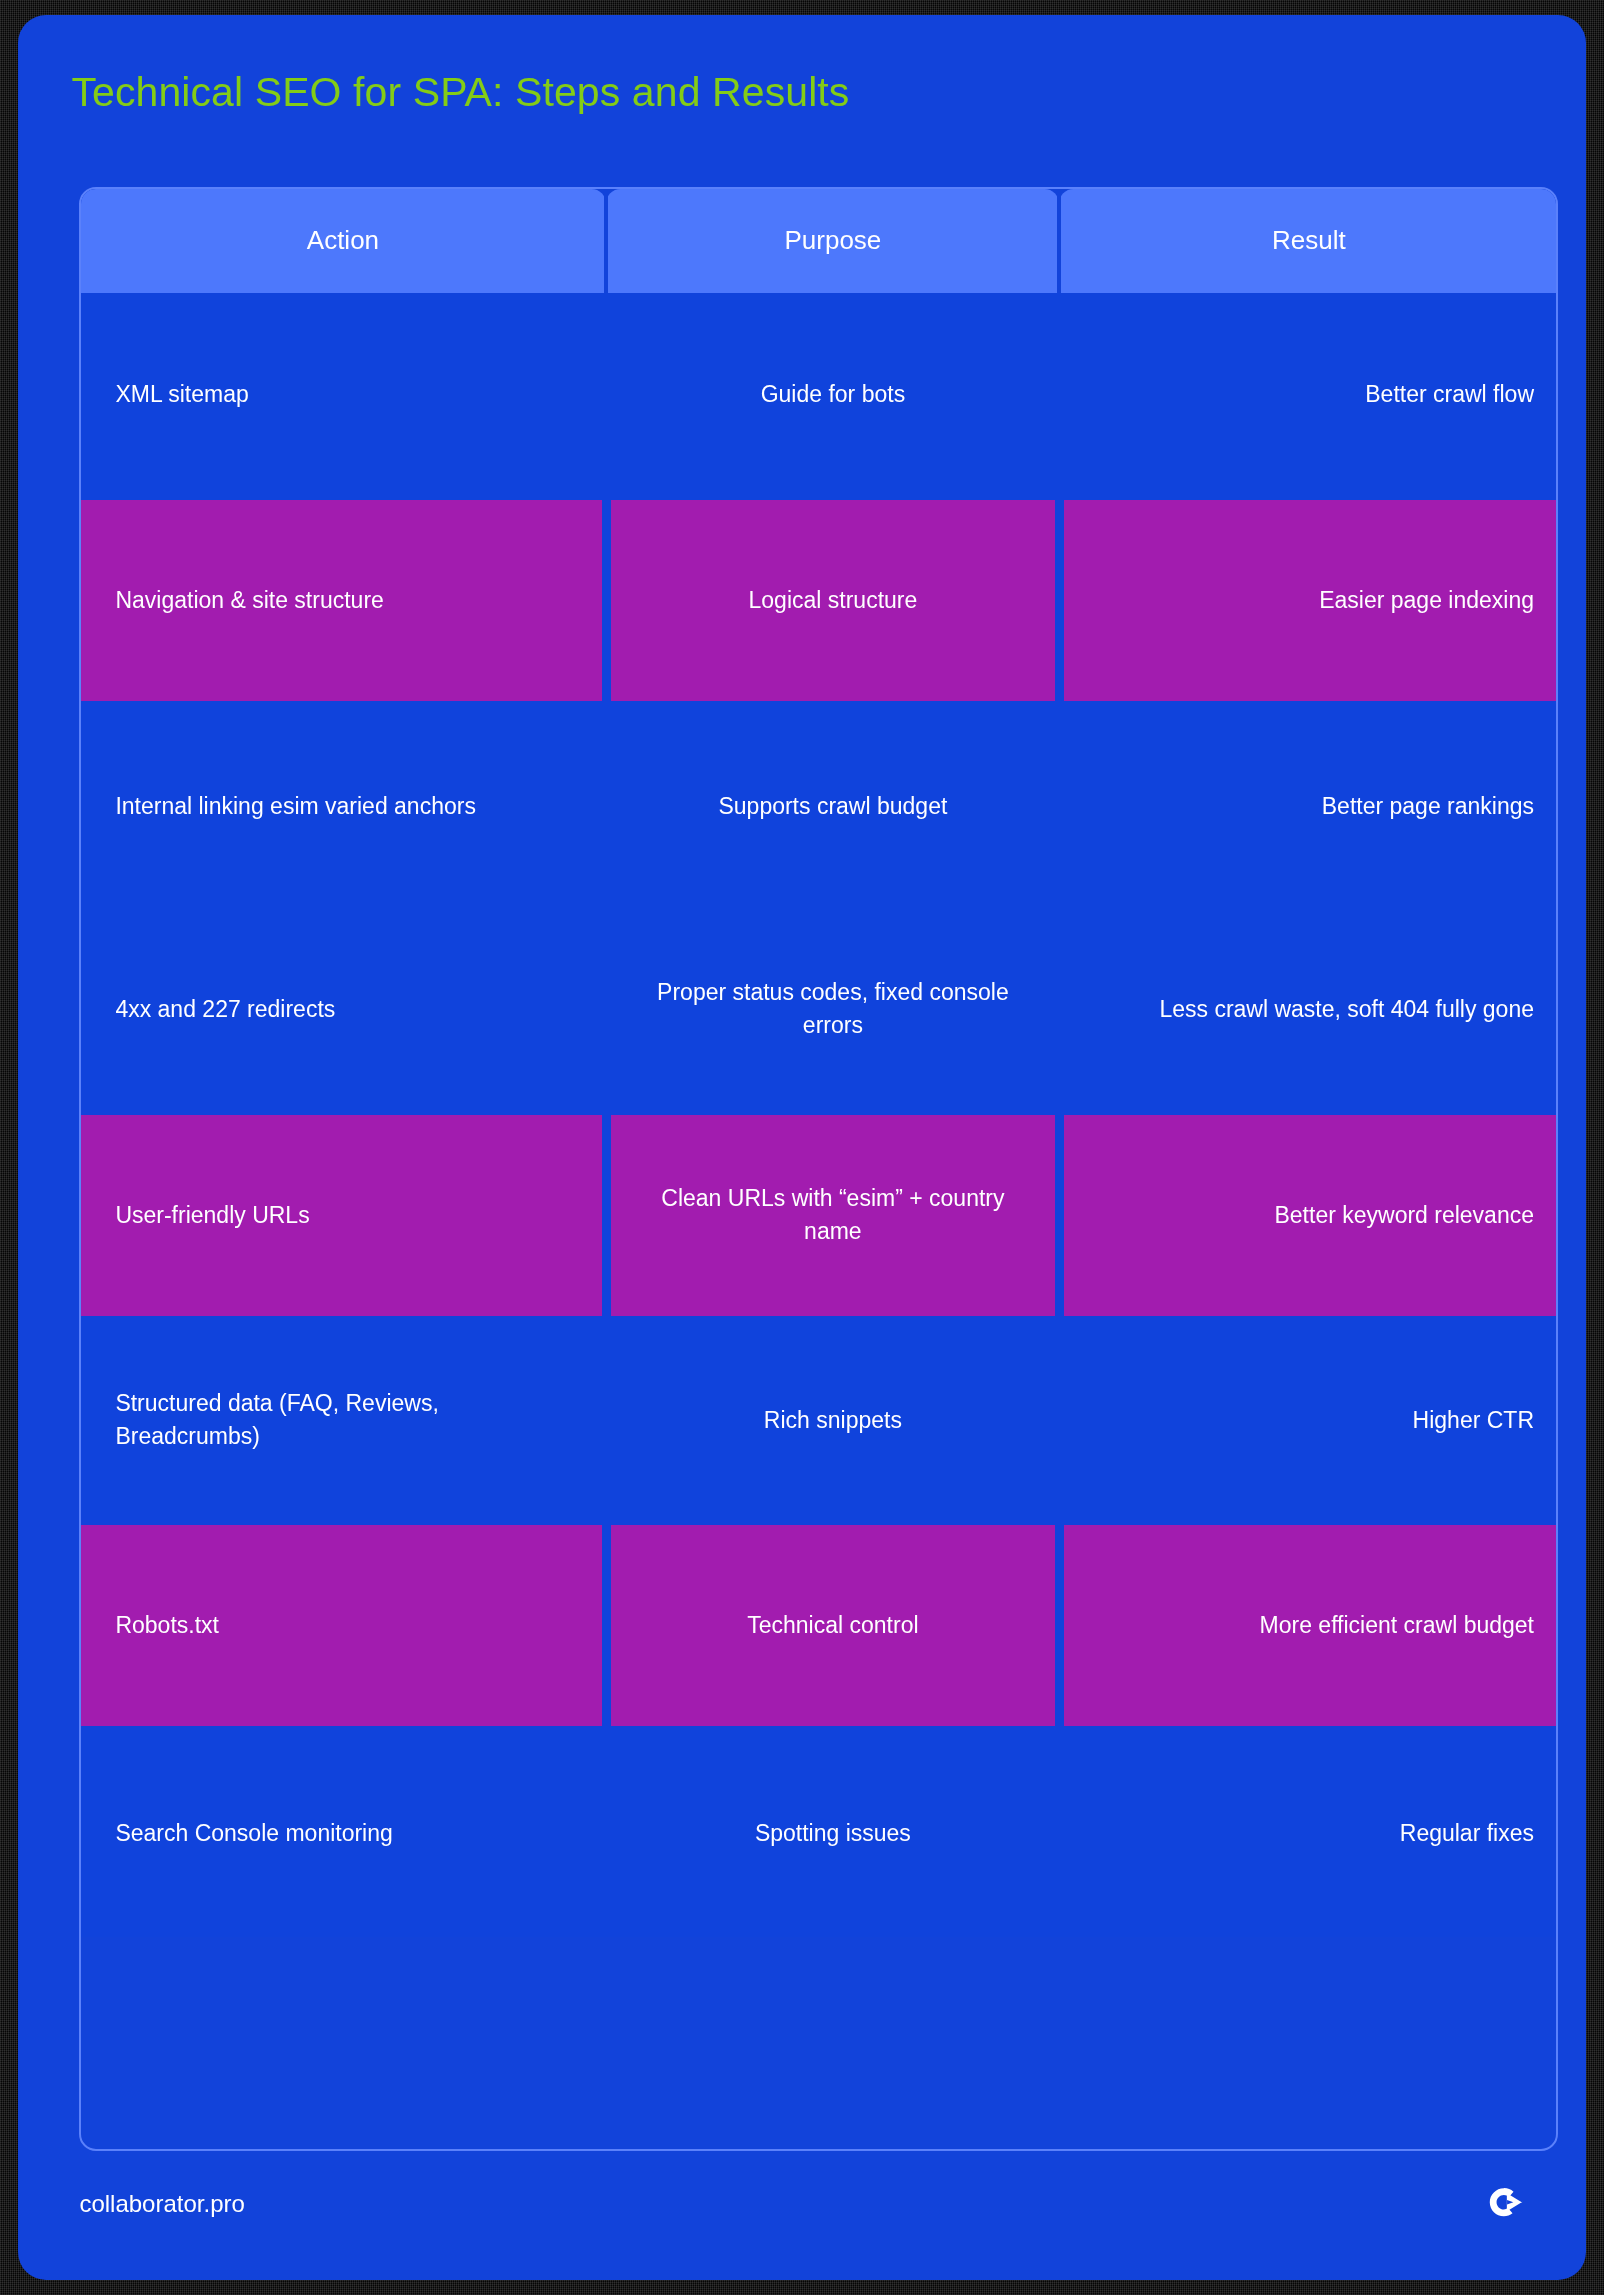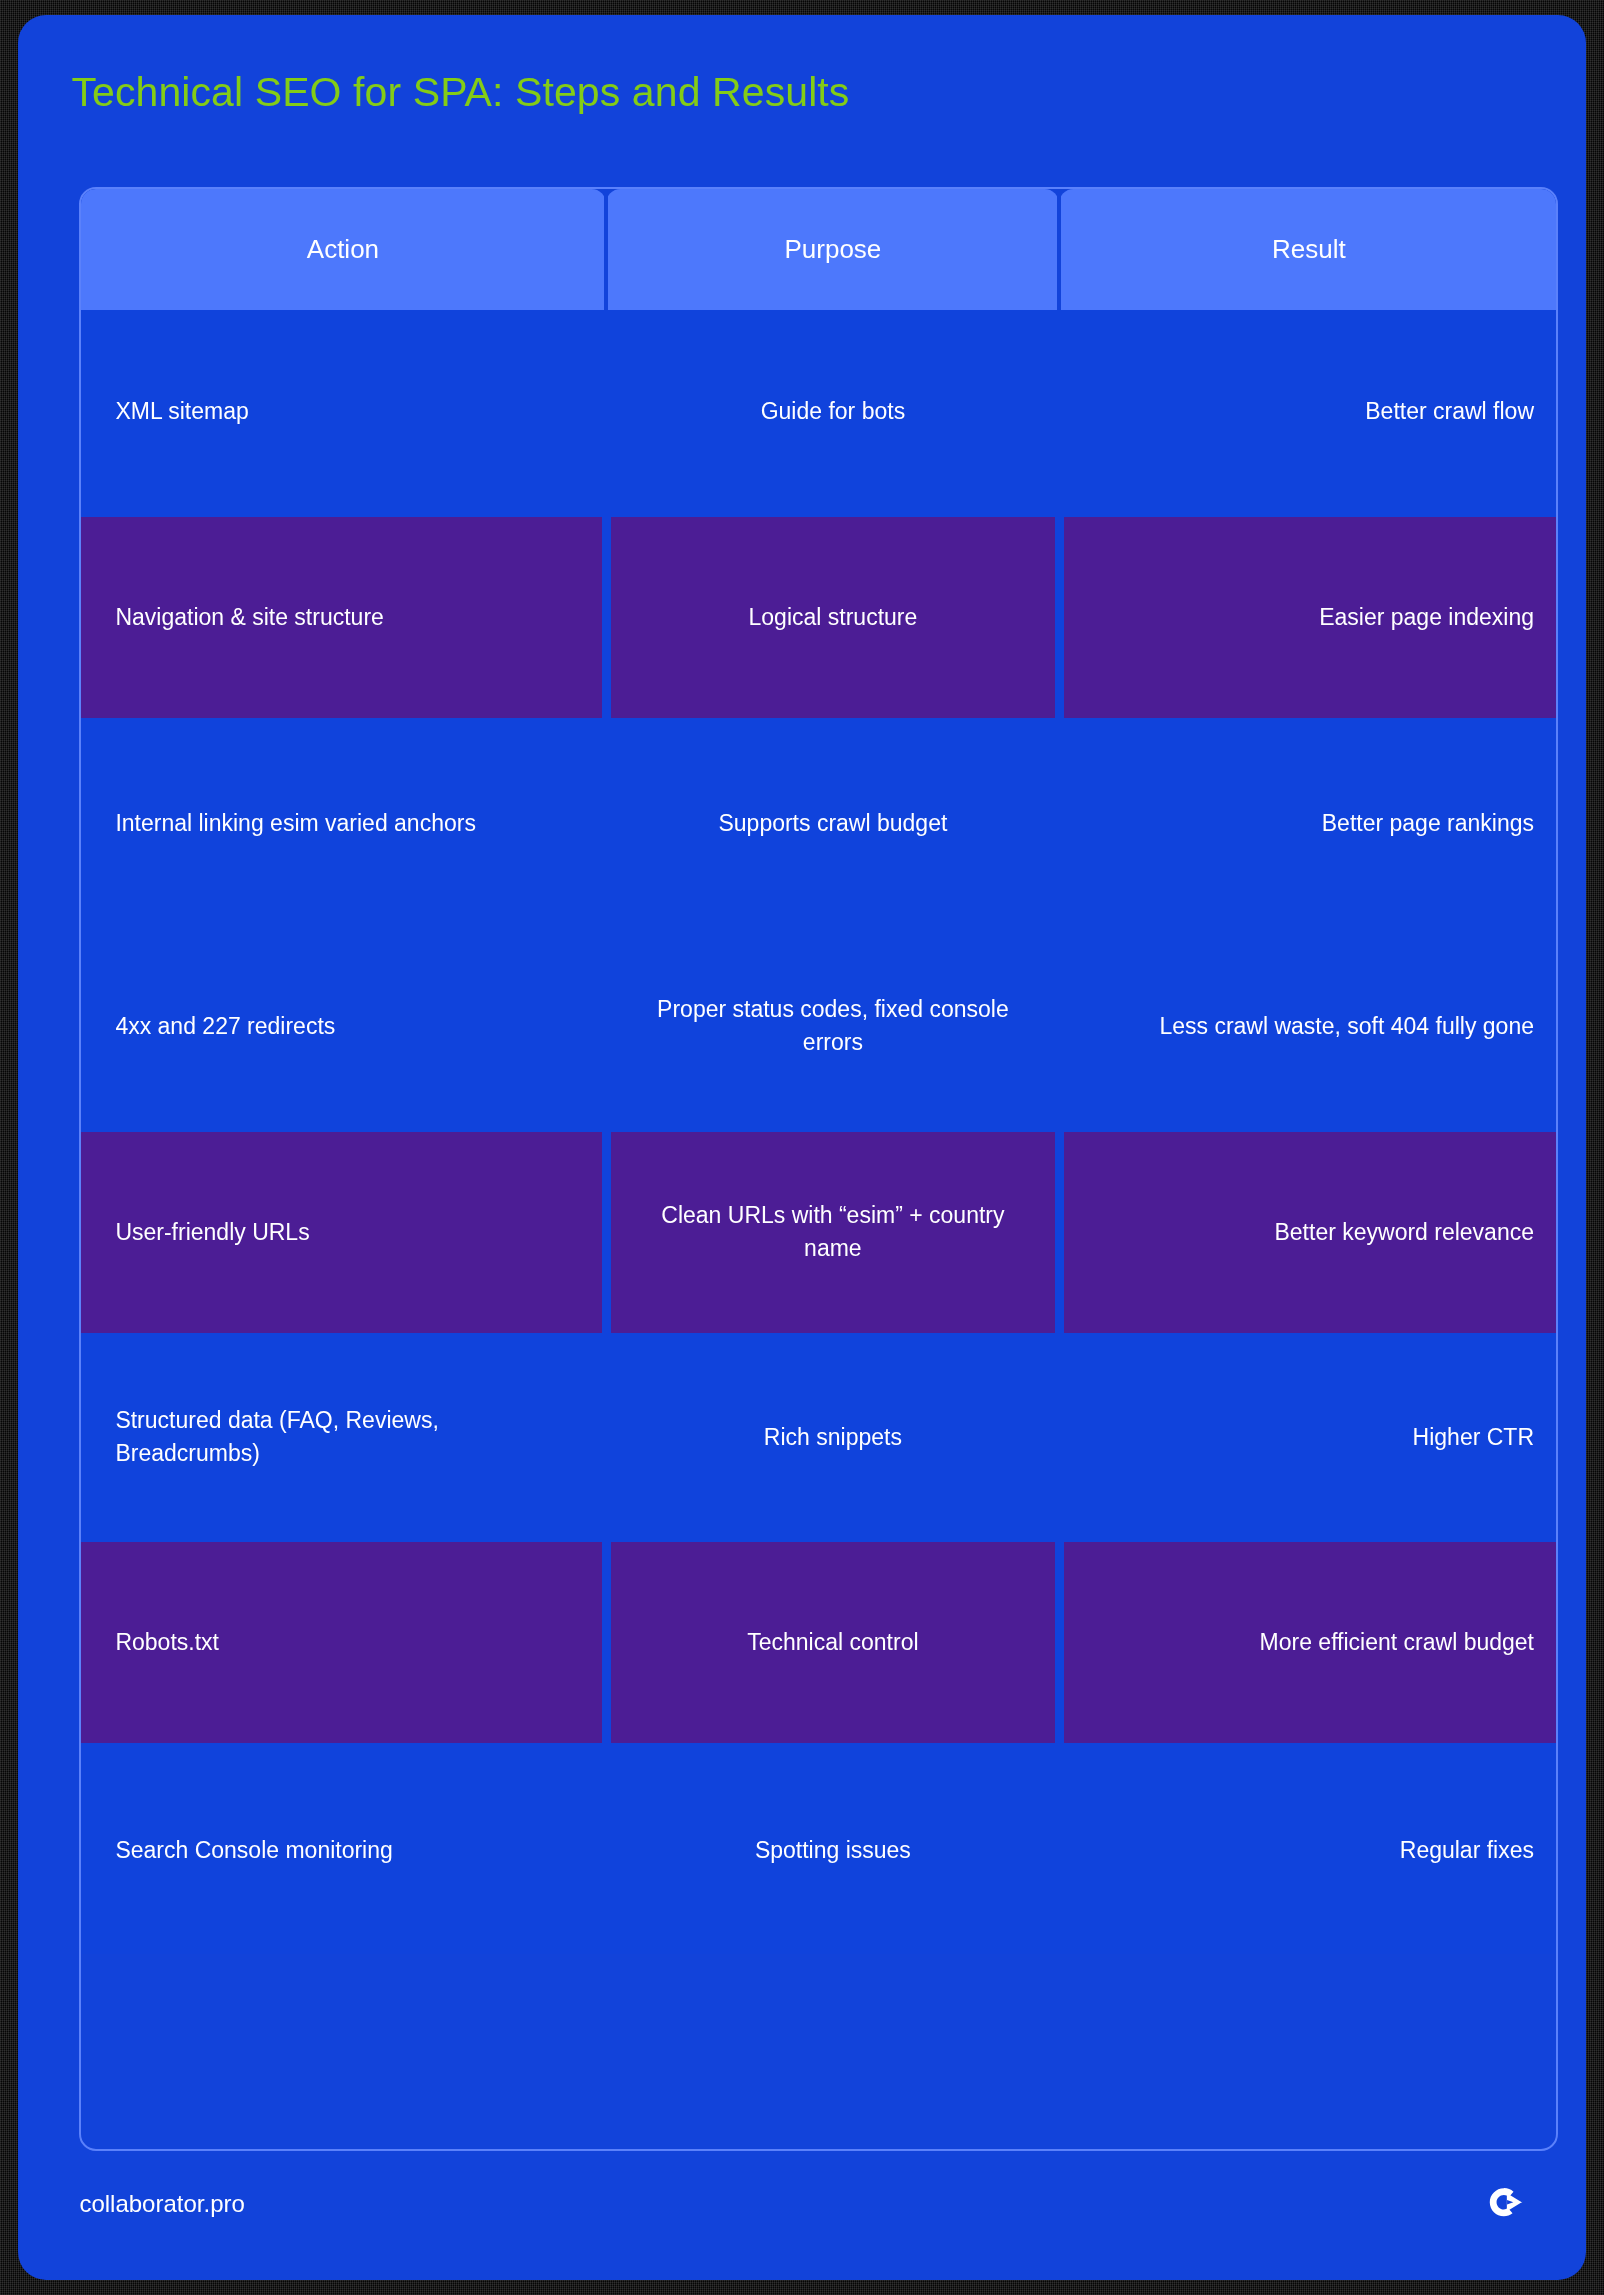--- a/index.html
+++ b/index.html
@@ -69,21 +69,21 @@
 
   table.seo-table col.c-action   { width: 35.6%; }
   table.seo-table col.c-purpose  { width: 30.7%; }
   table.seo-table col.c-result   { width: 33.7%; }
 
   thead th {
     background: #4d78fc;
     color: #ffffff;
     font-size: 26px;
     font-weight: 400;
-    height: 121px;
+    height: 104px;
     text-align: center;
     vertical-align: middle;
     padding: 0;
     border: 0;
     border-radius: 14.5px 14.5px 0 0;
     border-right: 4.6px solid #1243da;
   }
   thead th:last-child { border-right: 0; }
 
   tbody td {
@@ -92,21 +92,21 @@
     font-weight: 400;
     line-height: 1.42;
     padding: 0 22.4px;
     vertical-align: middle;
     border: 0;
   }
   tbody tr.row-dark td {
     background: #1043dc;
   }
   tbody tr.row-light td {
-    background: #4c1d95;
+    background: #a21caf;
     border-right: 9.2px solid #1043dc;
     border-top: 4.6px solid #1043dc;
     border-bottom: 4.6px solid #1043dc;
   }
   tbody tr.row-light td:last-child { border-right: 0; }
 
   td.col-action  { text-align: left;   padding-left: 34px; }
   td.col-purpose { text-align: center; }
   td.col-result  { text-align: right; }
 

